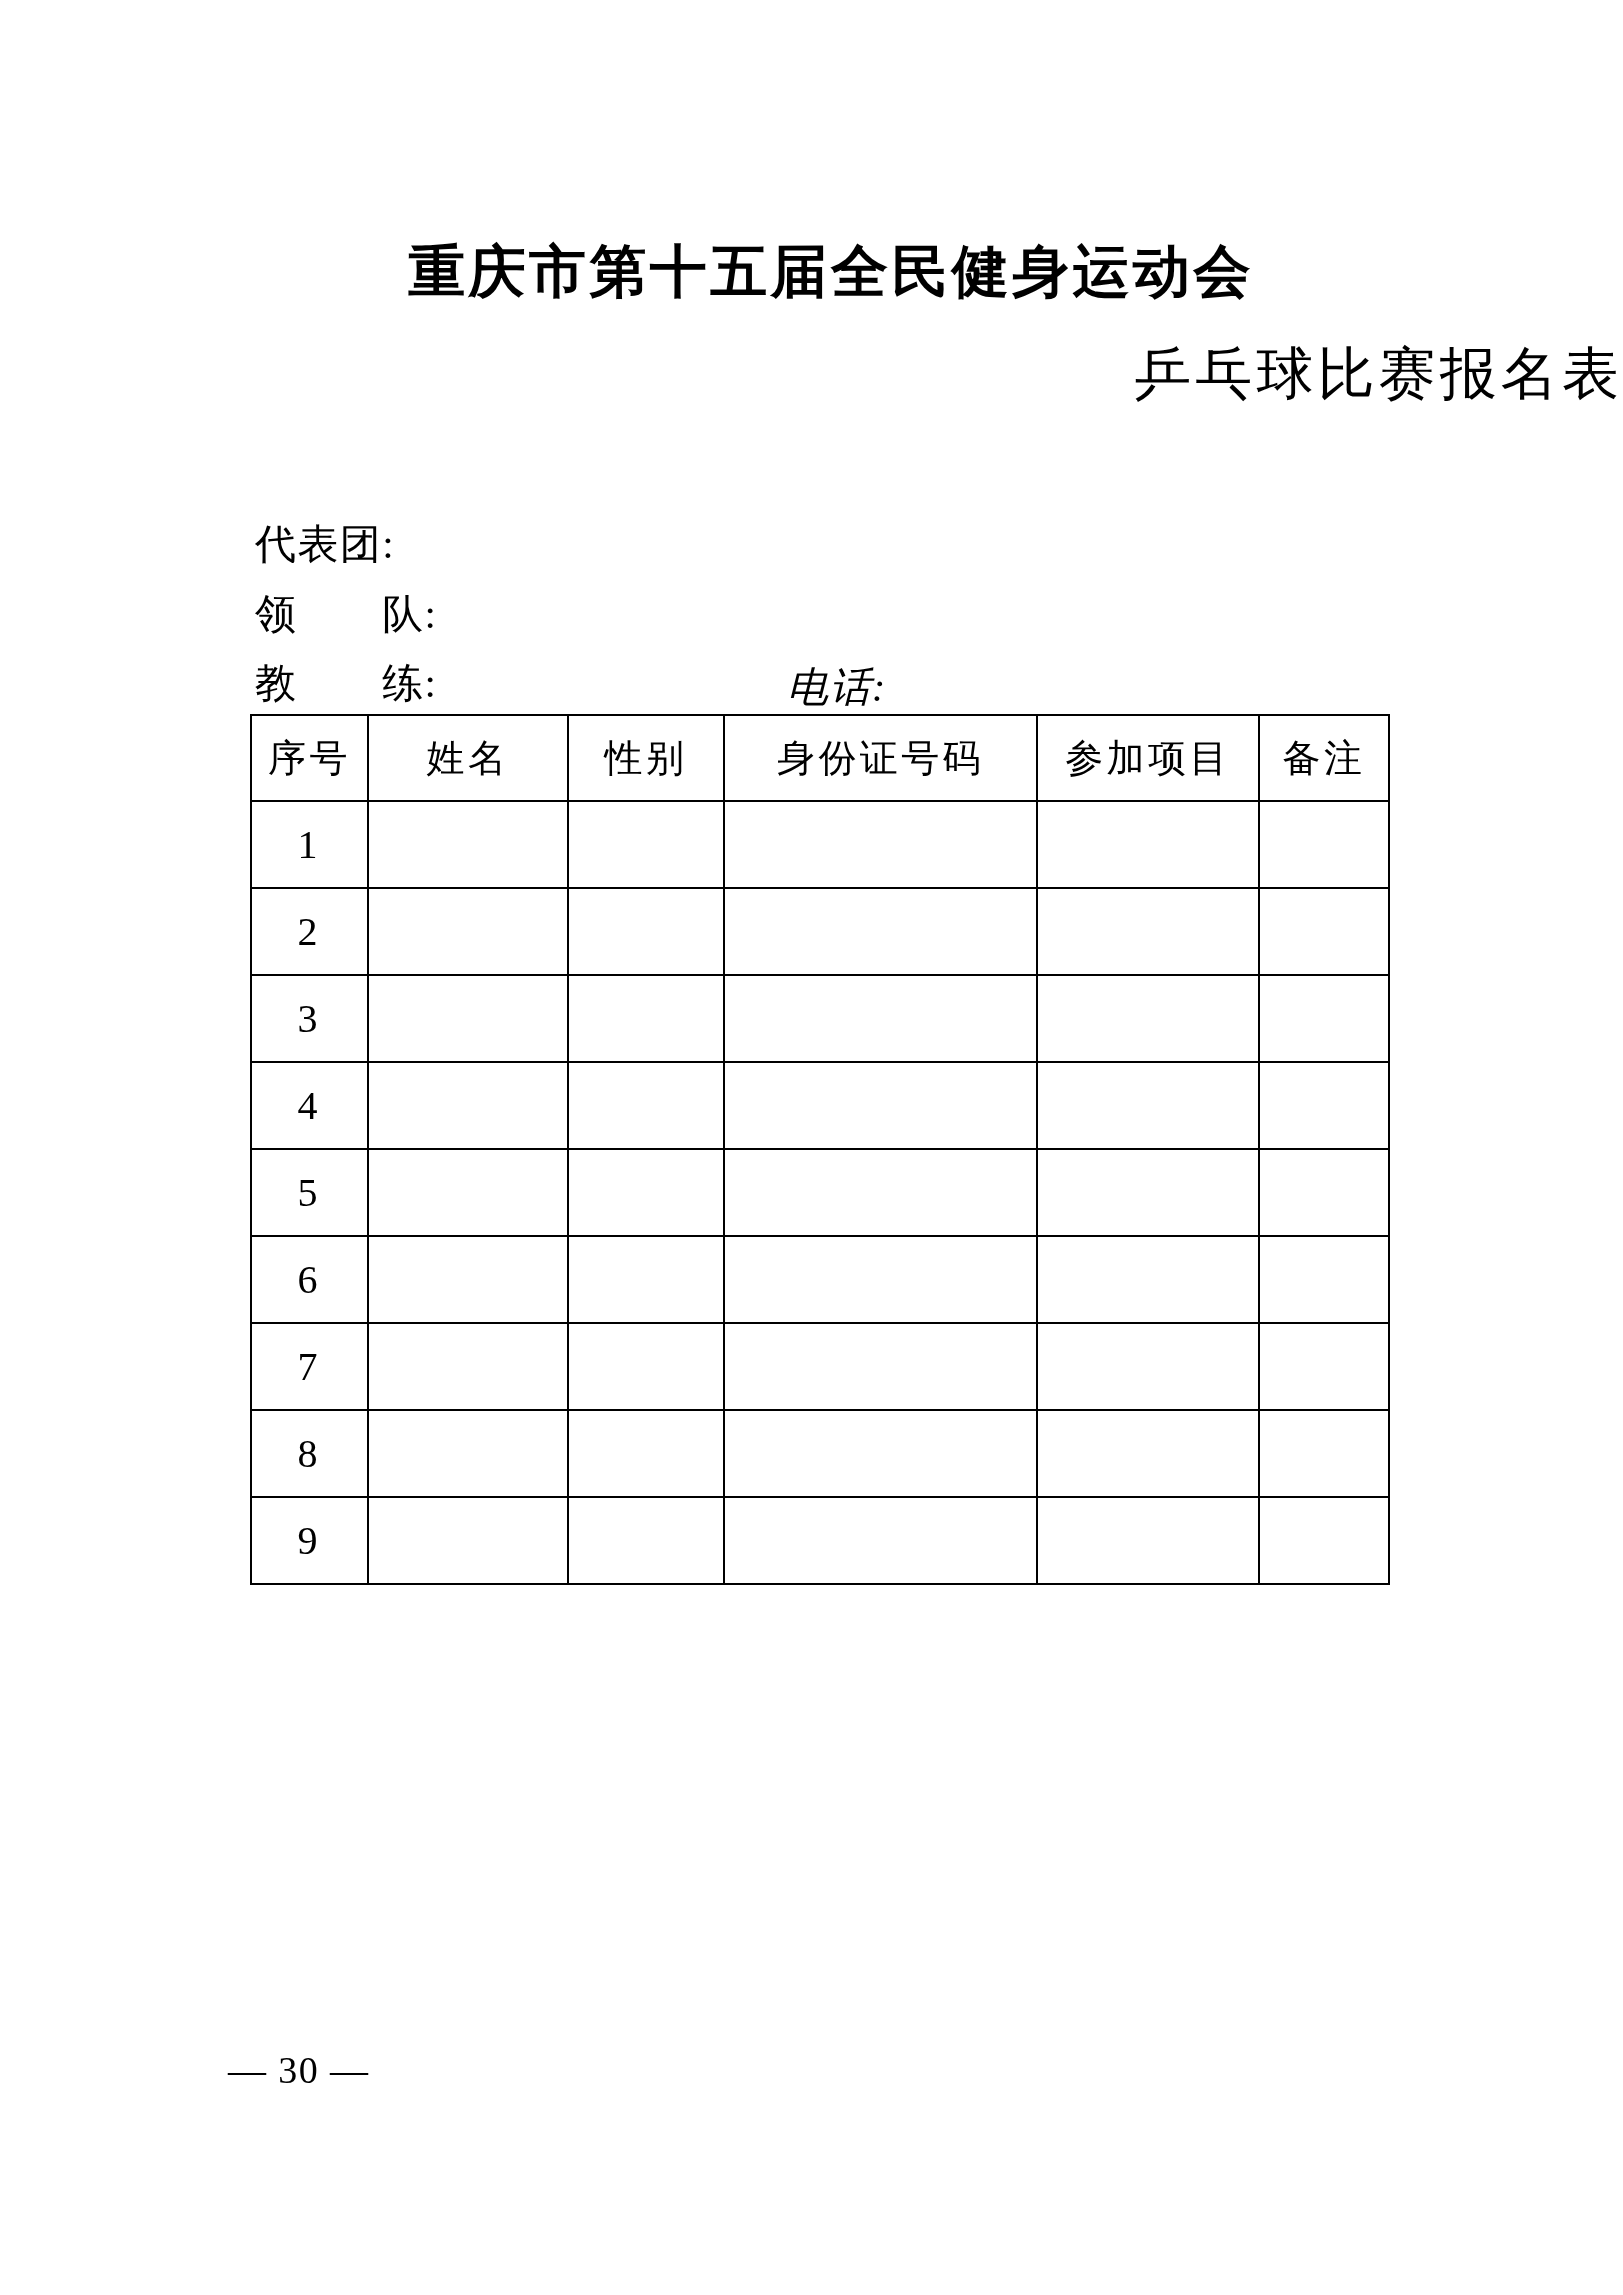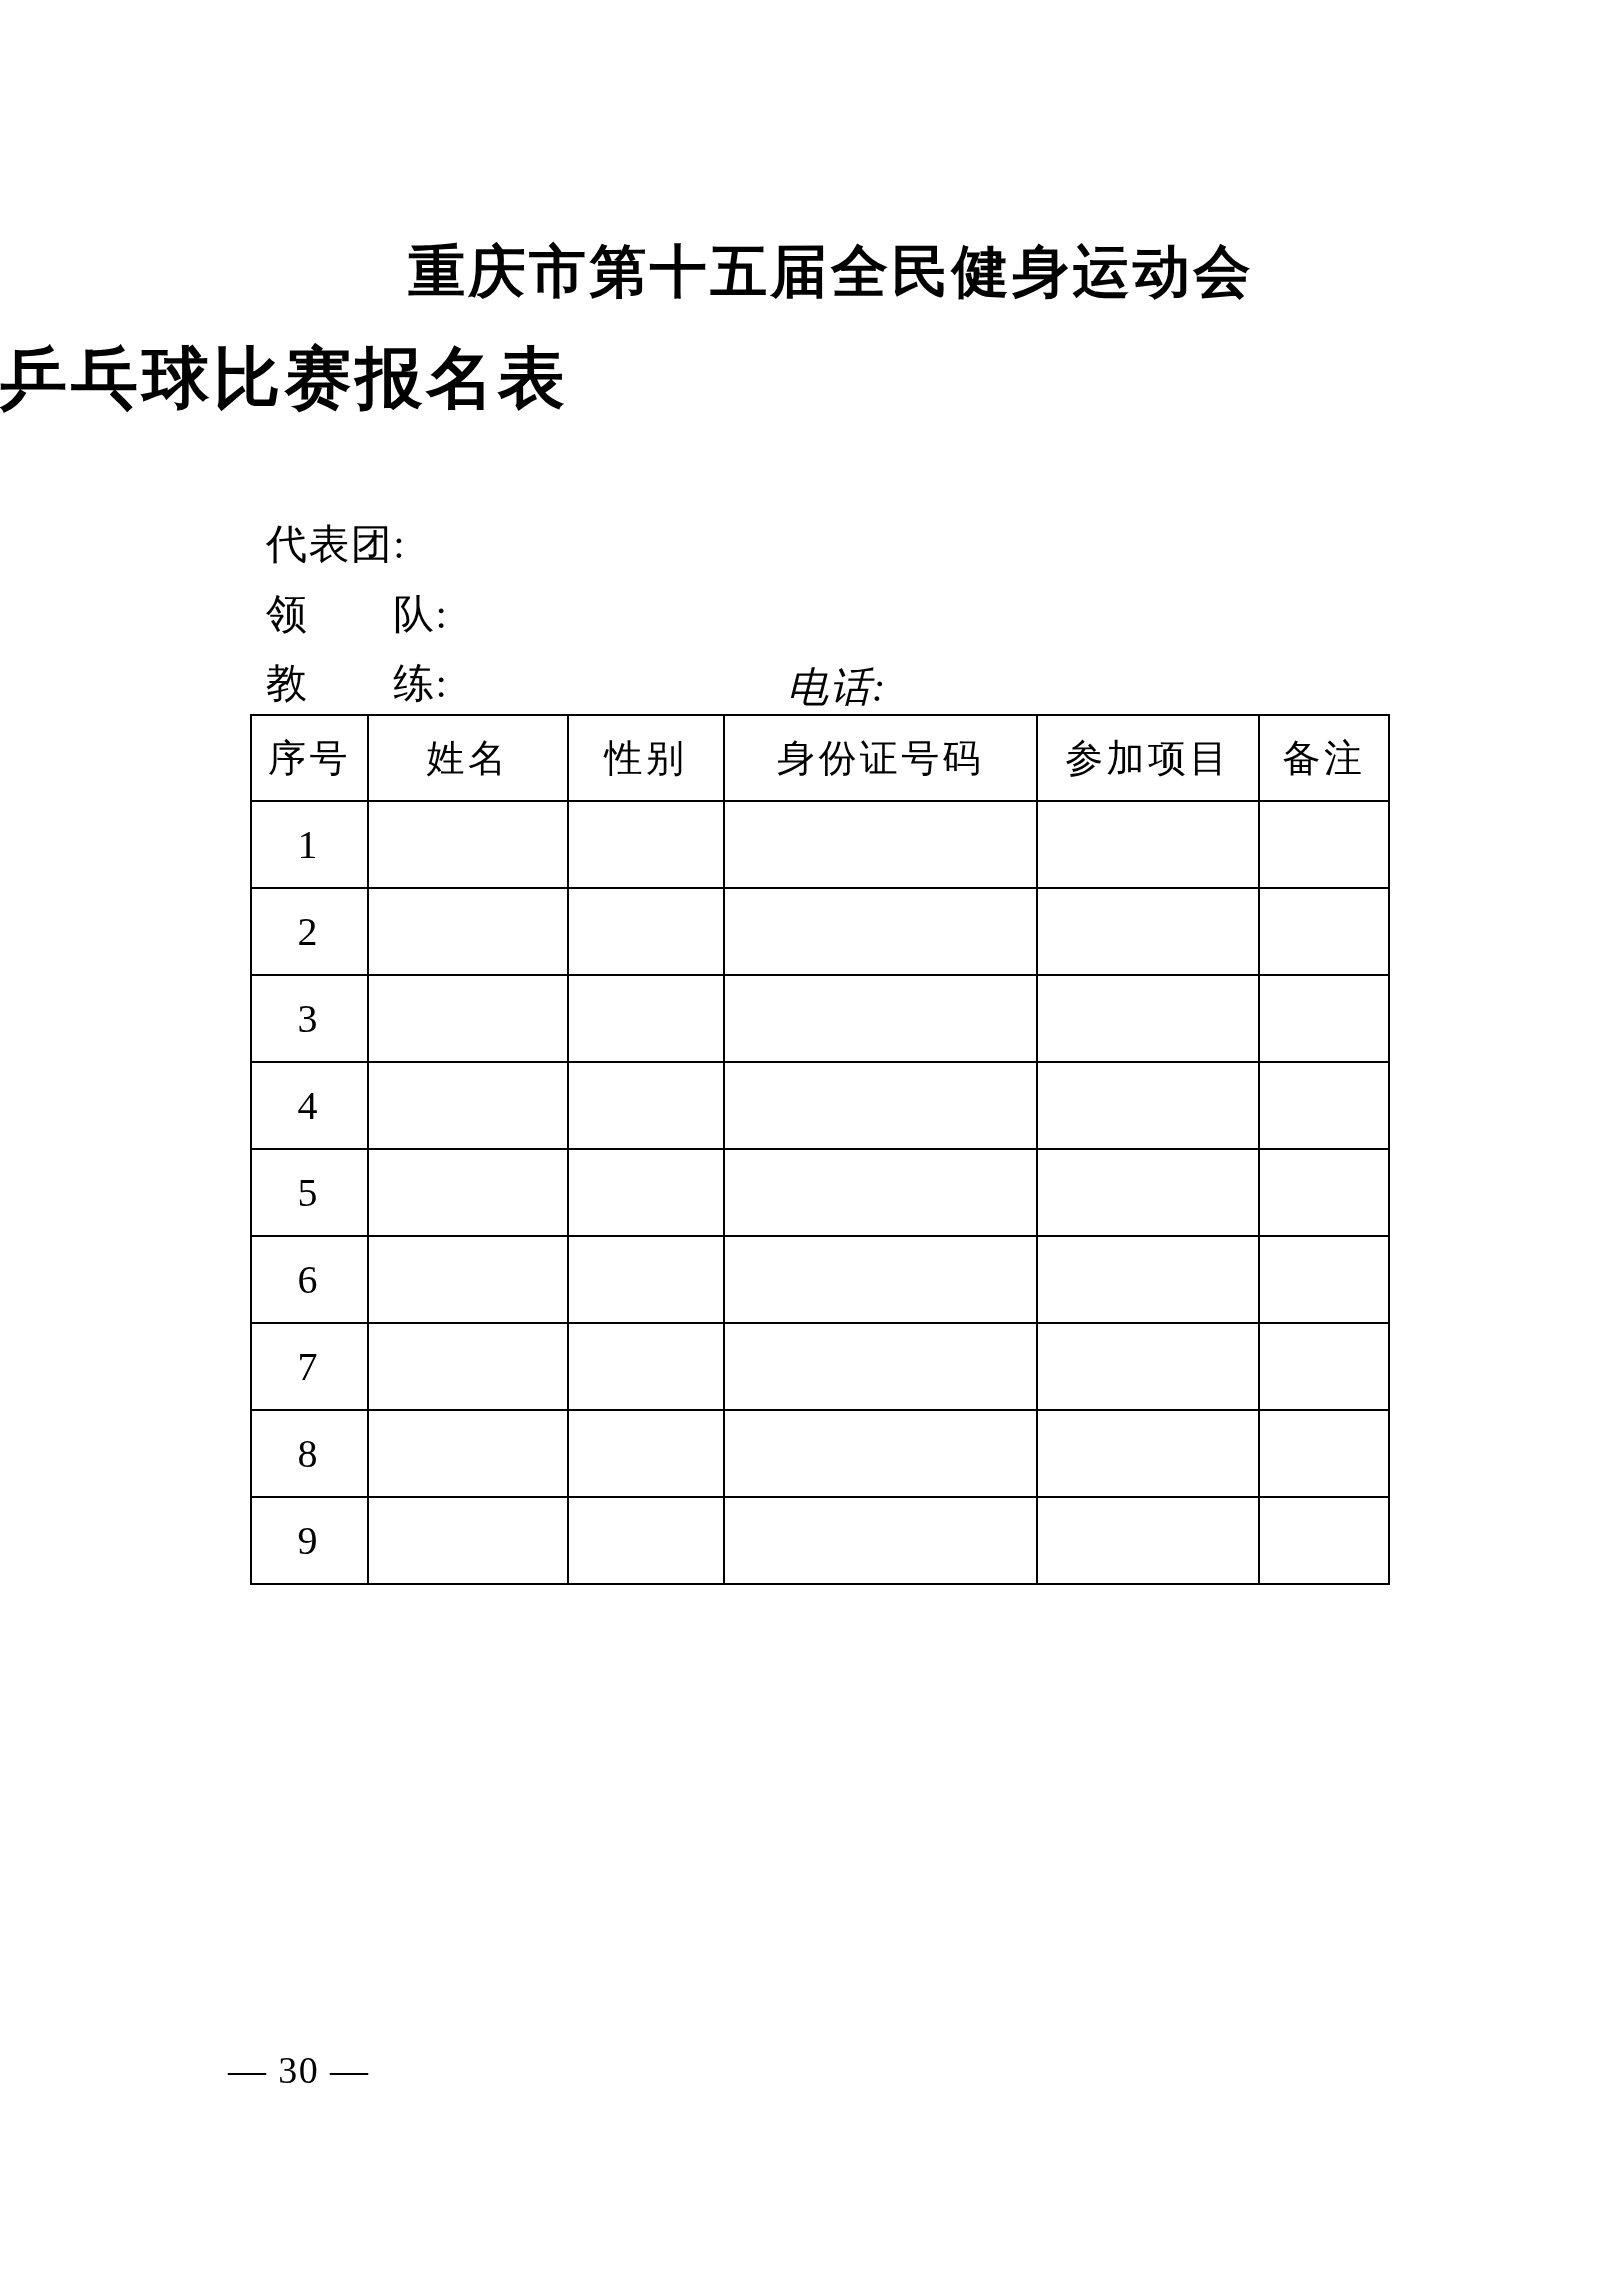--- a/index.html
+++ b/index.html
@@ -30,30 +30,30 @@
     letter-spacing: 3.4px;
     line-height: 1;
     white-space: nowrap;
     padding-left: 39px;
   }
   .title-line2 {
     position: absolute;
     top: 345px;
     left: 0;
     width: 100%;
-    text-align: left;
-    font-size: 67px;
-    font-weight: bold;
+    text-align: right;
+    font-size: 57px;
+    font-weight: normal;
     letter-spacing: 4.1px;
     line-height: 1;
     white-space: nowrap;
   }
   .form-line {
     position: absolute;
-    left: 266px;
+    left: 255px;
     font-size: 41px;
     line-height: 1.1;
     letter-spacing: 1.4px;
     white-space: nowrap;
   }
   .form-line.delegation { top: 522px; }
   .form-line.leader     { top: 592px; }
   .form-line.coach      { top: 661px; }
   .form-line.phone      { left: 787px; top: 665px; font-style: italic; }
 

